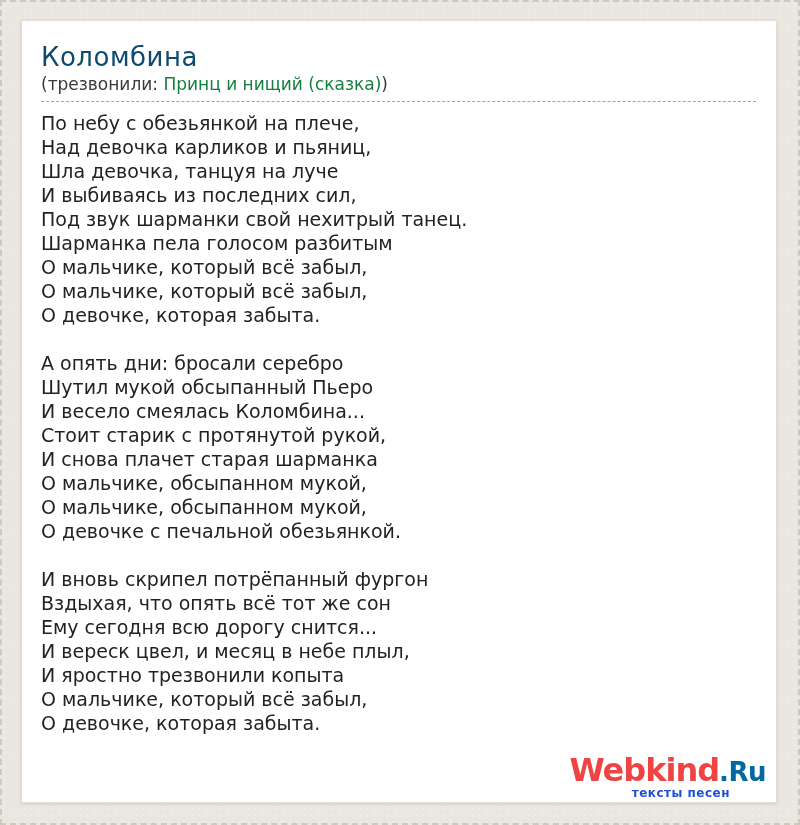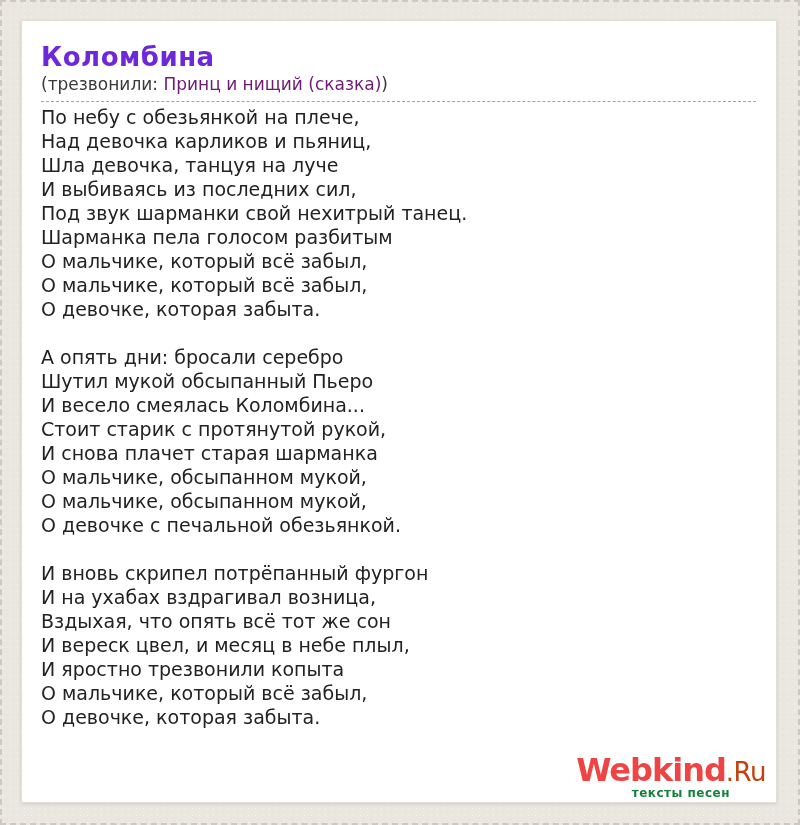--- a/index.html
+++ b/index.html
@@ -36,44 +36,44 @@
     top: 20px;
     width: 756px;
     height: 783px;
     background: #ffffff;
     border: 1px solid #e3dfd8;
     box-shadow: 0 1px 3px rgba(100,90,70,0.18);
     padding: 21px 20px 0 19px;
   }
 
   h1.song-title {
-    color: #6d28d9;
+    color: #0c4a6e;
     font-size: 26px;
     line-height: 30px;
-    font-weight: 700;
+    font-weight: 400;
     letter-spacing: 0.5px;
   }
 
   .artist-line {
     margin-top: 2px;
     font-size: 17px;
     line-height: 20px;
     color: #3a3a3a;
     padding-bottom: 7px;
     border-bottom: 1px dashed #a3a3a3;
   }
 
   .artist-link {
-    color: #701a75;
+    color: #15803d;
     text-decoration: none;
     cursor: pointer;
   }
 
   .lyrics {
-    margin-top: 3px;
+    margin-top: 9px;
     font-size: 19px;
     line-height: 24px;
     color: #222222;
   }
 
   .stanza { margin-bottom: 24px; }
   .stanza:last-child { margin-bottom: 0; }
 
   .webkind-logo {
     position: absolute;
@@ -85,33 +85,33 @@
   }
 
   .logo-main {
     font-weight: bold;
     font-size: 32px;
     letter-spacing: -1px;
     color: #ef4444;
   }
 
   .logo-suffix {
-    font-weight: normal;
+    font-weight: bold;
     font-size: 26px;
     letter-spacing: -0.5px;
-    color: #c2410c;
+    color: #0369a1;
   }
 
   .logo-tagline {
     margin-top: 1px;
     margin-right: 36px;
     font-weight: bold;
     font-size: 12px;
     letter-spacing: 0.5px;
-    color: #15803d;
+    color: #1d4ed8;
   }
 </style>
 </head>
 <body>
 
 <div class="page-dashed-border"></div>
 
 <div class="card">
 
   <h1 class="song-title">Коломбина</h1>
@@ -135,22 +135,22 @@
         <div class="line">Шутил мукой обсыпанный Пьеро</div>
         <div class="line">И весело смеялась Коломбина...</div>
         <div class="line">Стоит старик с протянутой рукой,</div>
         <div class="line">И снова плачет старая шарманка</div>
         <div class="line">О мальчике, обсыпанном мукой,</div>
         <div class="line">О мальчике, обсыпанном мукой,</div>
         <div class="line">О девочке с печальной обезьянкой.</div>
       </div>
       <div class="stanza">
         <div class="line">И вновь скрипел потрёпанный фургон</div>
-        <div class="line">И на ухабах вздрагивал возница,</div>
         <div class="line">Вздыхая, что опять всё тот же сон</div>
+        <div class="line">Ему сегодня всю дорогу снится...</div>
         <div class="line">И вереск цвел, и месяц в небе плыл,</div>
         <div class="line">И яростно трезвонили копыта</div>
         <div class="line">О мальчике, который всё забыл,</div>
         <div class="line">О девочке, которая забыта.</div>
       </div>
     </div>
 
   <div class="webkind-logo">
     <div><span class="logo-main">Webkind</span><span class="logo-suffix">.Ru</span></div>
     <div class="logo-tagline">тексты песен</div>

